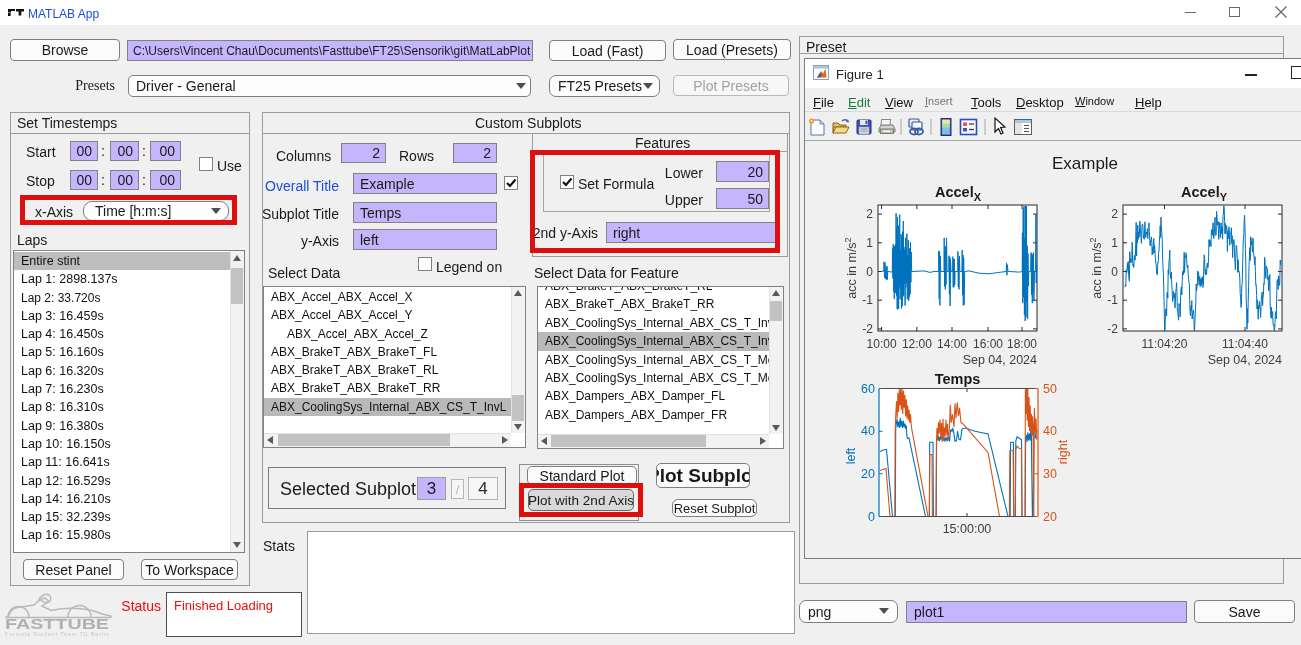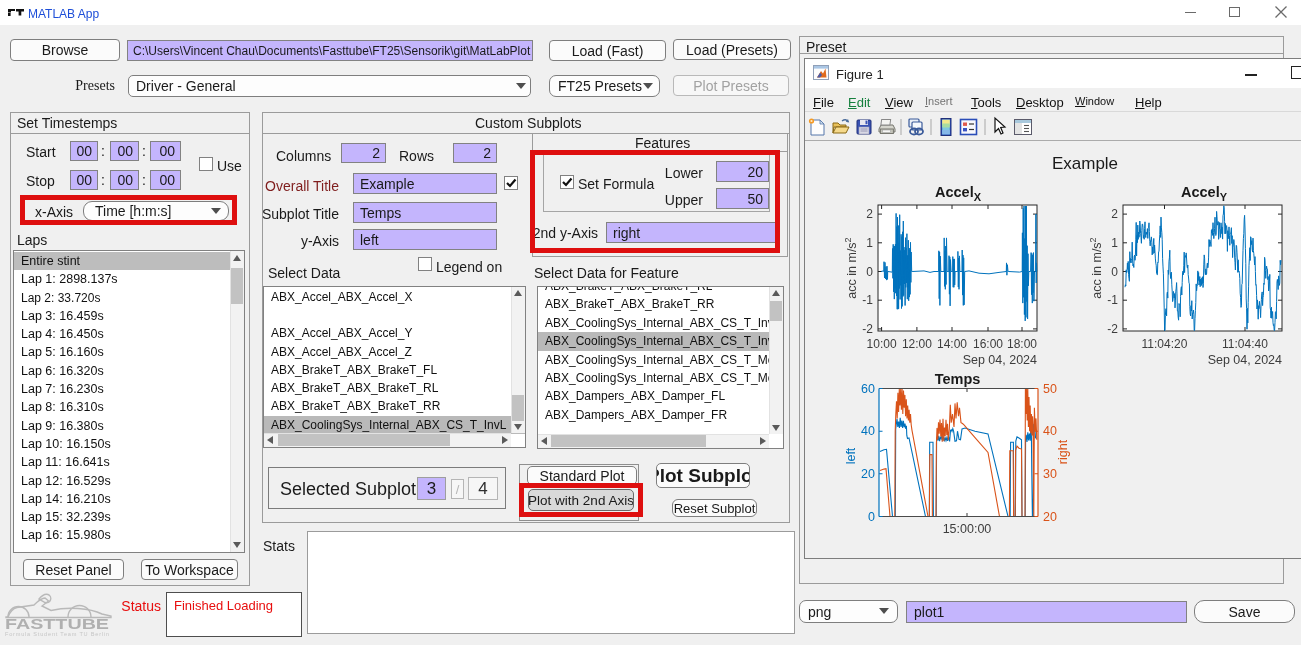--- a/index.html
+++ b/index.html
@@ -104,38 +104,38 @@
 <div class="a" style="left:166px;top:592px;width:136px;height:45px;background:#fff;border:1px solid #4e4e4e;">
     <div style="font-size:13px;color:#e80e0e;padding:5px 0 0 7px;white-space:nowrap;">Finished Loading</div>
   </div>
 <div class="panel" style="left:262px;top:112px;width:528px;height:411px;"></div>
 <div class="ptitle" style="left:475px;top:115px;">Custom Subplots</div>
 <div class="a" style="left:263px;top:133px;width:526px;height:1px;background:#9b9b9b;"></div>
 <div class="lbl" style="left:276px;top:148px;">Columns</div>
 <div class="fld" style="left:341px;top:143px;width:45px;height:20px;justify-content:flex-end;padding-right:5px;">2</div>
 <div class="lbl" style="left:399px;top:148px;">Rows</div>
 <div class="fld" style="left:453px;top:143px;width:44px;height:20px;justify-content:flex-end;padding-right:5px;">2</div>
-<div class="lbl" style="left:249px;top:178px;width:90px;text-align:right;color:#7f1d1d;">Overall Title</div>
+<div class="lbl" style="left:249px;top:178px;width:90px;text-align:right;color:#1d4ed8;">Overall Title</div>
 <div class="fld" style="left:353px;top:173px;width:144px;height:21px;padding-left:6px;">Example</div>
 <div class="cb" style="left:504px;top:176px;"></div>
 <svg style="left:504px;top:176px;" width="14" height="14">
     <path d="M3 7 L6 10 L11.5 3.5" stroke="#111" stroke-width="2.2" fill="none"></path>
   </svg>
 <div class="lbl" style="left:249px;top:206px;width:90px;text-align:right;">Subplot Title</div>
 <div class="fld" style="left:353px;top:202px;width:144px;height:21px;padding-left:6px;">Temps</div>
 <div class="lbl" style="left:249px;top:233px;width:90px;text-align:right;">y-Axis</div>
 <div class="fld" style="left:353px;top:229px;width:144px;height:21px;padding-left:6px;">left</div>
 <div class="cb" style="left:418px;top:257px;"></div>
 <div class="lbl" style="left:436px;top:259px;">Legend on</div>
 <div class="lbl" style="left:268px;top:265px;">Select Data</div>
 <div class="a" style="left:263px;top:286px;width:263px;height:162px;background:#fff;border:1px solid #818181;overflow:hidden;">
     <div style="padding-top:1px;">
       <div class="li" style="height:18.3px;line-height:18.3px;">ABX_Accel_ABX_Accel_X</div>
-      <div class="li" style="height:18.3px;line-height:18.3px;margin-top:18px;">ABX_Accel_ABX_Accel_Y</div>
-      <div class="li" style="height:18.3px;line-height:18.3px;">ABX_Accel_ABX_Accel_Z</div>
+      <div class="li" style="height:18.3px;line-height:18.3px;">ABX_Accel_ABX_Accel_Y</div>
+      <div class="li" style="height:18.3px;line-height:18.3px;margin-left:16px;">ABX_Accel_ABX_Accel_Z</div>
       <div class="li" style="height:18.3px;line-height:18.3px;">ABX_BrakeT_ABX_BrakeT_FL</div>
       <div class="li" style="height:18.3px;line-height:18.3px;">ABX_BrakeT_ABX_BrakeT_RL</div>
       <div class="li" style="height:18.3px;line-height:18.3px;">ABX_BrakeT_ABX_BrakeT_RR</div>
       <div class="li" style="background:#b9b9b9;height:18.3px;line-height:18.3px;">ABX_CoolingSys_Internal_ABX_CS_T_InvL</div>
     </div>
   </div>
 <div class="sbV" style="left:511px;top:287px;height:146px;"></div>
 <svg style="left:511px;top:287px;" width="14" height="146">
     <path d="M3 9 L7 3 L11 9 Z" fill="#5a5a5a"></path>
     <path d="M3 137 L7 143 L11 137 Z" fill="#5a5a5a"></path>
@@ -200,21 +200,21 @@
 <div class="btn" style="left:656px;top:463px;width:94px;height:25px;font-size:19px;font-weight:bold;border-radius:5px;">Plot Subplot</div>
 <div class="btn" style="left:672px;top:499px;width:85px;height:18px;border-radius:6px;font-size:13px;">Reset Subplot</div>
 <div class="lbl" style="left:263px;top:538px;">Stats</div>
 <div class="a" style="left:307px;top:531px;width:488px;height:103px;background:#fff;border:1px solid #9b9b9b;"></div>
 <div class="panel" style="left:799px;top:36px;width:485px;height:548px;"></div>
 <div class="ptitle" style="left:806px;top:39px;">Preset</div>
 <div class="a" style="left:800px;top:53px;width:483px;height:1px;background:#9b9b9b;"></div>
 <div class="dd" style="left:799px;top:600px;width:99px;height:23px;padding-left:8px;">png</div>
 <div class="arrow a" style="left:879px;top:608px;"></div>
 <div class="fld" style="left:906px;top:601px;width:281px;height:22px;padding-left:7px;">plot1</div>
-<div class="btn" style="left:1194px;top:600px;width:101px;height:23px;border-radius:10px;">Save</div>
+<div class="btn" style="left:1194px;top:600px;width:101px;height:23px;border-radius:4px;">Save</div>
 <div class="a" style="left:804px;top:58px;width:560px;height:501px;background:#f0f0f0;border:1px solid #7d7d7d;"></div>
 <div class="a" style="left:805px;top:59px;width:558px;height:29px;background:#fff;"></div>
 <svg style="left:813px;top:65px;" width="16" height="15" viewBox="0 0 16 15">
 <rect x="0.5" y="0.5" width="15" height="14" fill="#fdfdfd" stroke="#90a0b8"></rect>
 <rect x="1" y="1" width="14" height="2.6" fill="#aac6e4"></rect>
 <path d="M4 12.5 L8 6 L10 8.5 L12.5 3.5 L13.5 12.5 Z" fill="#e06b1f"></path>
 <path d="M4 12.5 L7.2 7.6 L9 10 L7 12.5 Z" fill="#4a5ca8"></path>
 </svg>
 <div class="lbl" style="left:836px;top:67px;font-size:13px;color:#222;">Figure 1</div>
 <div class="a" style="left:1245px;top:74px;width:12px;height:1.6px;background:#222;"></div>

